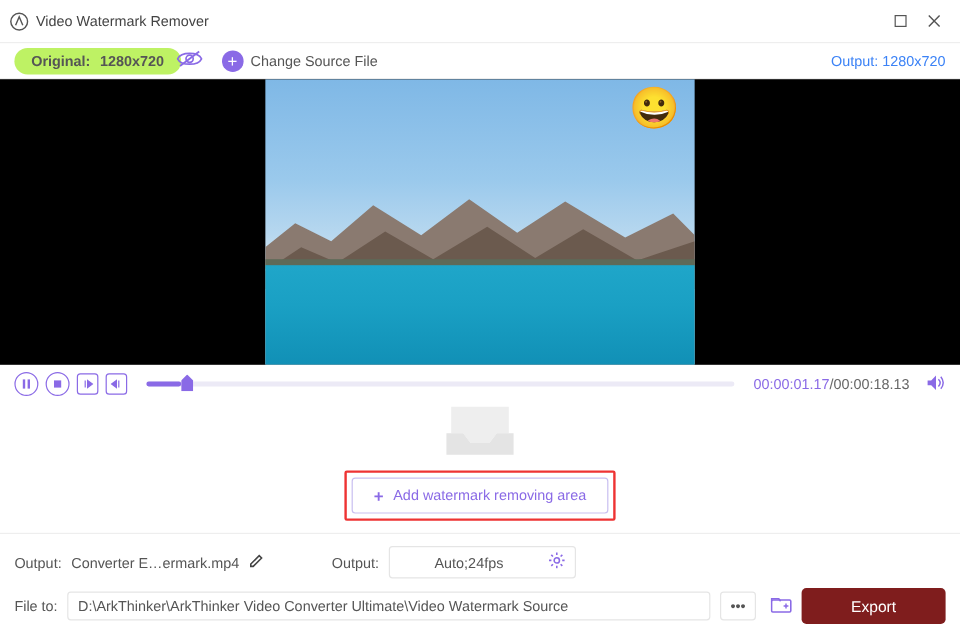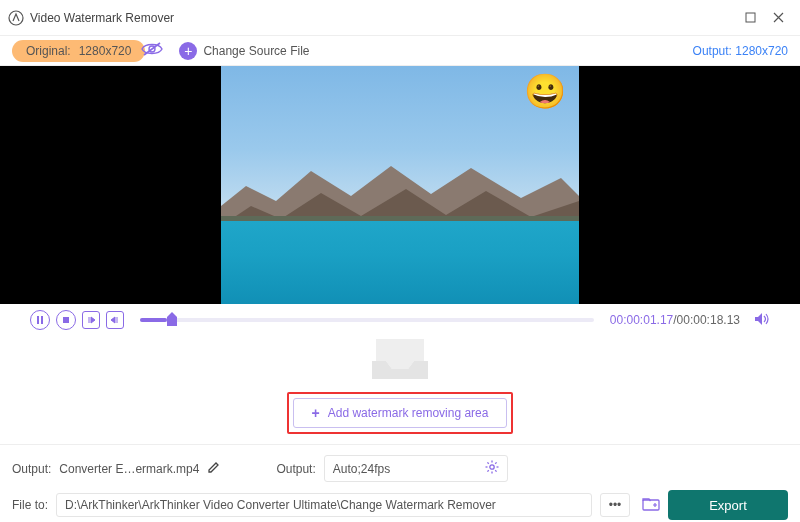--- a/index.html
+++ b/index.html
@@ -4,38 +4,38 @@
 <style>
   * { box-sizing: border-box; margin: 0; padding: 0; font-family: -apple-system, "Segoe UI", Arial, sans-serif; }
   body { background: #fff; width: 800px; height: 522px; overflow: hidden; font-size: 12px; color: #333; }
 
   .titlebar { height: 36px; display: flex; align-items: center; padding: 0 8px; border-bottom: 1px solid #eee; }
   .titlebar .logo { width: 16px; height: 16px; margin-right: 6px; }
   .titlebar .title { font-size: 12px; color: #444; flex: 1; }
   .titlebar .winbtn { width: 28px; height: 22px; display: flex; align-items: center; justify-content: center; color: #555; }
 
   .toolbar { height: 30px; display: flex; align-items: center; padding: 0 12px; border-bottom: 1px solid #eee; font-size: 12px; color: #555; }
-  .pill { background: #fdba74; border-radius: 14px; padding: 4px 14px; display: flex; align-items: flex-end; gap: 8px; }
+  .pill { background: #bef264; border-radius: 14px; padding: 4px 14px; display: flex; align-items: flex-end; gap: 8px; font-weight: bold; }
   .eye { color: #8a6ae6; margin-left: -4px; margin-right: 6px; }
   .changebtn { display: flex; align-items: center; gap: 6px; margin-left: 10px; color: #555; }
   .pluscircle { width: 18px; height: 18px; border-radius: 50%; background: #8a6ae6; color: #fff; display: flex; align-items: center; justify-content: center; font-size: 14px; line-height: 1; }
   .fileinfo { margin-left: 24px; color: #666; letter-spacing: .2px; }
   .spacer { flex: 1; }
   .outres { color: #3b82f6; }
 
   .stage { height: 238px; background: #000; display: flex; align-items: center; justify-content: center; position: relative; }
   .frame { width: 358px; height: 238px; position: relative; overflow: hidden; }
   .sky { position: absolute; inset: 0; background: linear-gradient(#7fb8e6 0%, #9ac9ec 35%, #b8d8ef 55%, #d6e7f3 65%); }
   .mtn-back { position: absolute; left: 0; right: 0; top: 90px; height: 70px; }
   .mtn-front { position: absolute; left: 0; right: 0; top: 105px; height: 70px; }
   .lake { position: absolute; left: 0; right: 0; top: 155px; bottom: 0; background: linear-gradient(#1fa6c9 0%, #1aa0c4 40%, #1190b6 100%); }
   .shore { position: absolute; left: 0; right: 0; top: 150px; height: 8px; background: #5e6a58; }
   .emoji { position: absolute; top: 8px; right: 12px; font-size: 34px; line-height: 1; }
 
-  .controls { height: 32px; display: flex; align-items: center; padding: 0 30px; gap: 6px; }
+  .controls { height: 32px; display: flex; align-items: center; padding: 0 12px; gap: 6px; }
   .cbtn { width: 20px; height: 20px; border: 1.5px solid #8a6ae6; border-radius: 50%; display: flex; align-items: center; justify-content: center; color: #8a6ae6; }
   .cbtn.sq { border-radius: 3px; width: 18px; height: 18px; border-width: 1.2px; }
   .track { flex: 1; height: 4px; background: #eceaf6; border-radius: 2px; margin: 0 10px; position: relative; }
   .track .prog { position: absolute; left: 0; top: 0; bottom: 0; width: 6%; background: #8a6ae6; border-radius: 2px; }
   .track .thumb { position: absolute; left: 6%; top: -6px; width: 10px; height: 14px; }
   .time { font-size: 12px; white-space: nowrap; }
   .time .cur { color: #8a6ae6; }
   .time .dur { color: #666; }
   .vol { color: #8a6ae6; margin-left: 8px; }
 
@@ -46,21 +46,21 @@
 
   .bottom { border-top: 1px solid #eee; padding: 10px 12px 12px; display: flex; flex-direction: column; gap: 8px; }
   .row { display: flex; align-items: center; gap: 8px; }
   .lbl { color: #555; font-size: 12px; }
   .val { color: #555; font-size: 12px; }
   .fld { border: 1px solid #e5e5e5; border-radius: 3px; padding: 4px 8px; font-size: 12px; color: #555; display: flex; align-items: center; gap: 8px; }
   .fld.path { flex: 1; }
   .gear { color: #8a6ae6; }
   .dots { width: 30px; justify-content: center; }
   .folder { color: #8a6ae6; margin-left: 4px; }
-  .export { margin-left: auto; background: #0f766e; color: #fff; border: none; border-radius: 4px; width: 120px; height: 30px; font-size: 13px; display: flex; align-items: center; justify-content: center; }
+  .export { margin-left: auto; background: #7f1d1d; color: #fff; border: none; border-radius: 4px; width: 120px; height: 30px; font-size: 13px; display: flex; align-items: center; justify-content: center; }
 </style>
 </head>
 <body>
 
 <div class="titlebar">
   <span class="logo">
     <svg viewBox="0 0 16 16" width="16" height="16">
         <circle cx="8" cy="8" r="7" fill="none" stroke="#555" stroke-width="1.2"></circle>
         <path d="M5 11 L8 4 L11 11" fill="none" stroke="#555" stroke-width="1.2"></path>
       </svg>
@@ -174,21 +174,21 @@
   <div class="row">
     <span class="lbl">Output:</span>
     <span class="val">Converter E…ermark.mp4</span>
     <span>
       <svg width="13" height="13" viewBox="0 0 13 13">
           <path d="M2 11 L2 9 L9 2 L11 4 L4 11 Z" fill="none" stroke="#444" stroke-width="1.3"></path>
         </svg>
     </span>
     <span style="width:40px;"></span>
     <span class="lbl">Output:</span>
-    <div class="fld" style="width:184px;">
+    <div class="fld" style="width:156px;text-align:center;">
       <span style="flex:1;">Auto;24fps</span>
       <span class="gear">
         <svg width="14" height="14" viewBox="0 0 14 14">
             <circle cx="7" cy="7" r="2.2" fill="none" stroke="#8a6ae6" stroke-width="1.3"></circle>
             <g stroke="#8a6ae6" stroke-width="1.3">
               <line x1="7" y1="0.5" x2="7" y2="2.5"></line>
               <line x1="7" y1="11.5" x2="7" y2="13.5"></line>
               <line x1="0.5" y1="7" x2="2.5" y2="7"></line>
               <line x1="11.5" y1="7" x2="13.5" y2="7"></line>
               <line x1="2.4" y1="2.4" x2="3.8" y2="3.8"></line>
@@ -196,21 +196,21 @@
               <line x1="11.6" y1="2.4" x2="10.2" y2="3.8"></line>
               <line x1="3.8" y1="10.2" x2="2.4" y2="11.6"></line>
             </g>
           </svg>
       </span>
     </div>
   </div>
   <div class="row">
     <span class="lbl">File to:</span>
     <div class="fld path">
-      <span>D:\ArkThinker\ArkThinker Video Converter Ultimate\Change Watermark Remover</span>
+      <span>D:\ArkThinker\ArkThinker Video Converter Ultimate\Video Watermark Source</span>
     </div>
     <div class="fld dots">
         <span>•••</span>
       </div>
     <span class="folder">
       <svg width="18" height="14" viewBox="0 0 18 14">
           <rect x="1" y="3" width="16" height="10" rx="1" fill="none" stroke="#8a6ae6" stroke-width="1.3"></rect>
           <path d="M1 4 L1 2 L7 2 L8.5 4" fill="none" stroke="#8a6ae6" stroke-width="1.3"></path>
           <path d="M11 8 L15 8 M13 6 L13 10" stroke="#8a6ae6" stroke-width="1.2"></path>
         </svg>

